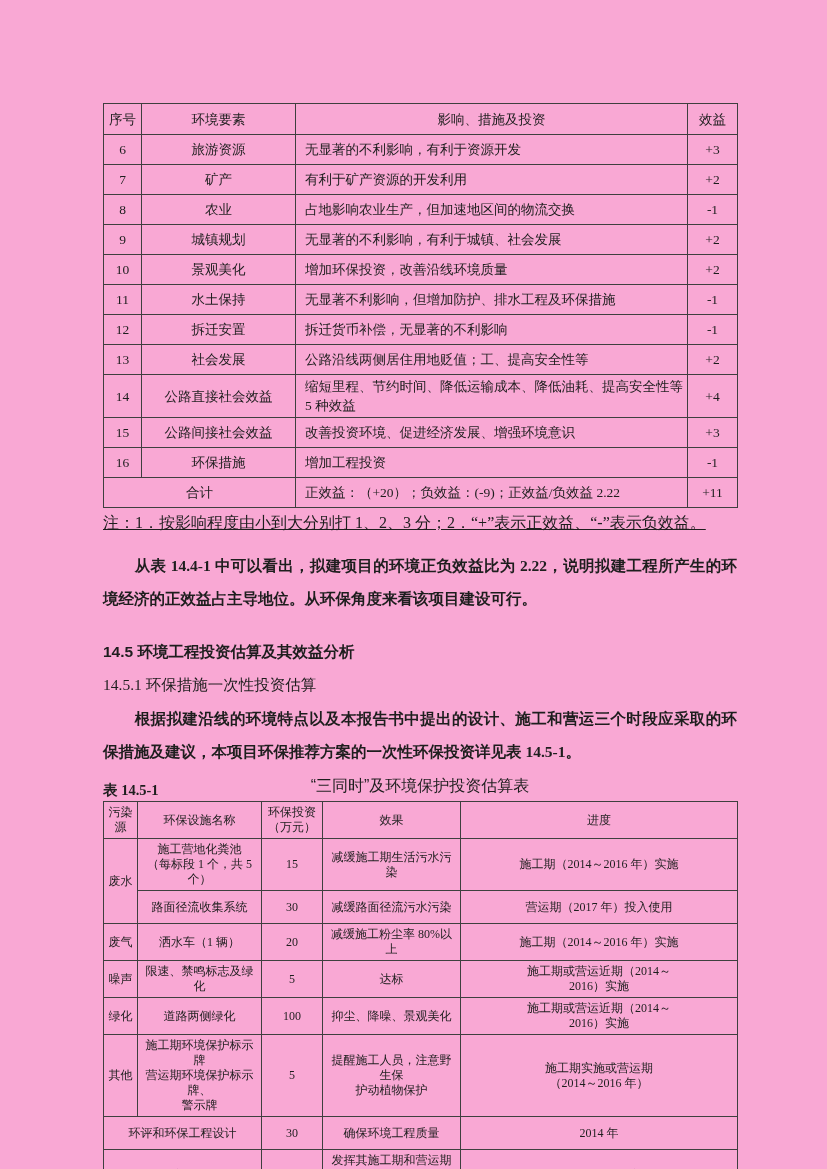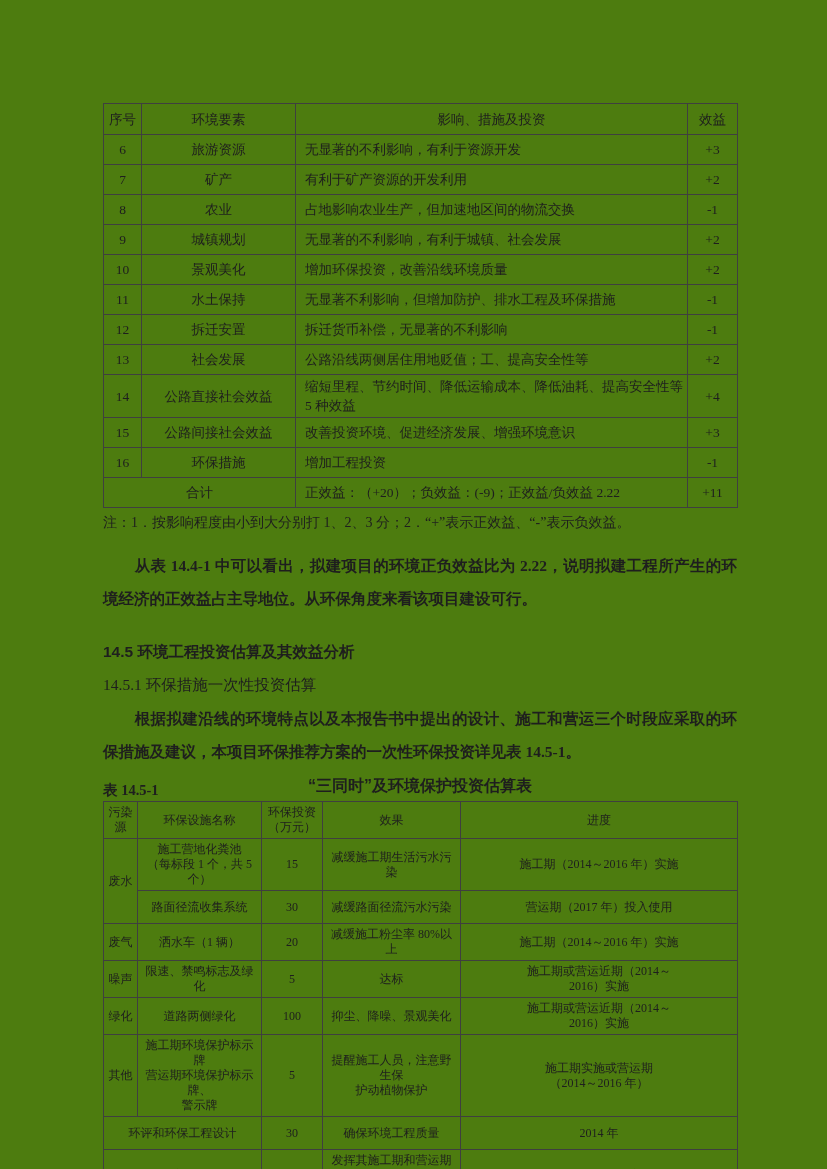--- a/index.html
+++ b/index.html
@@ -1,19 +1,19 @@
 <!DOCTYPE html>
 <html><head>
 <meta charset="utf-8">
 <style>
   html,body{margin:0;padding:0;background:#e8e8e8;}
   .page{
     position:relative;
     width:827px;height:1169px;
-    background:#4d7c0f;
+    background:#f9a8d4;
     margin:0 auto;
     overflow:hidden;
     color:#1e1e1e;
     font-family:"Liberation Serif","DejaVu Serif",serif;
   }
   .content{
     position:absolute;
     left:103px;top:0;
     width:634px;
     padding-top:103px;
@@ -41,23 +41,24 @@
   #table1 tbody td:nth-last-child(2){
     text-align:left;
     padding-left:9px;
   }
   
   #table2{font-size:12px;line-height:15px;}
   #table2 th{height:32px;padding:2px 2px;}
   #table2 td{height:26px;padding:3px 3px;}
   
   .note{
-    font-size:14px;
+    font-size:16px;
     line-height:20px;
     margin:5px 0 0 0;
+    text-decoration:underline;
   }
   .para{
     font-size:15.5px;
     line-height:33px;
     text-align:justify;
     text-indent:2.05em;
     margin:0;
     font-weight:bold;
   }
   .p1{margin-top:16px;}
@@ -85,21 +86,21 @@
     position:absolute;
     left:0;top:5px;
     font-size:14.5px;
     font-weight:bold;
   }
   .tbl-caption .cap-title{
     display:block;
     width:100%;
     text-align:center;
     font-family:"Liberation Sans","DejaVu Sans",sans-serif;
-    font-weight:bold;
+    font-weight:normal;
     font-size:16px;
   }
   .page-number{
     position:absolute;
     top:1090px;left:0;
     width:100%;
     text-align:center;
     font-size:13.5px;
   }
 </style>

